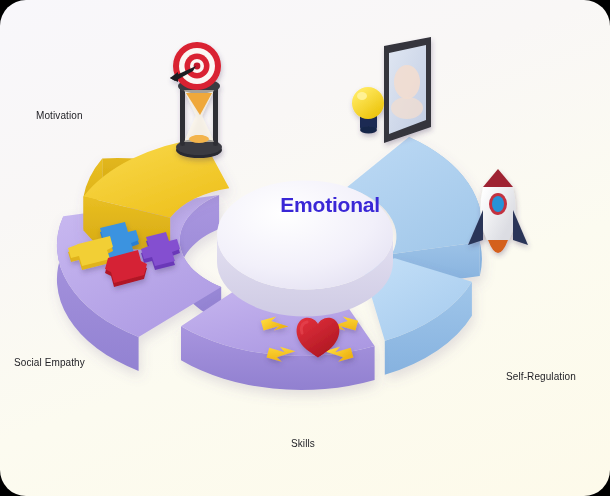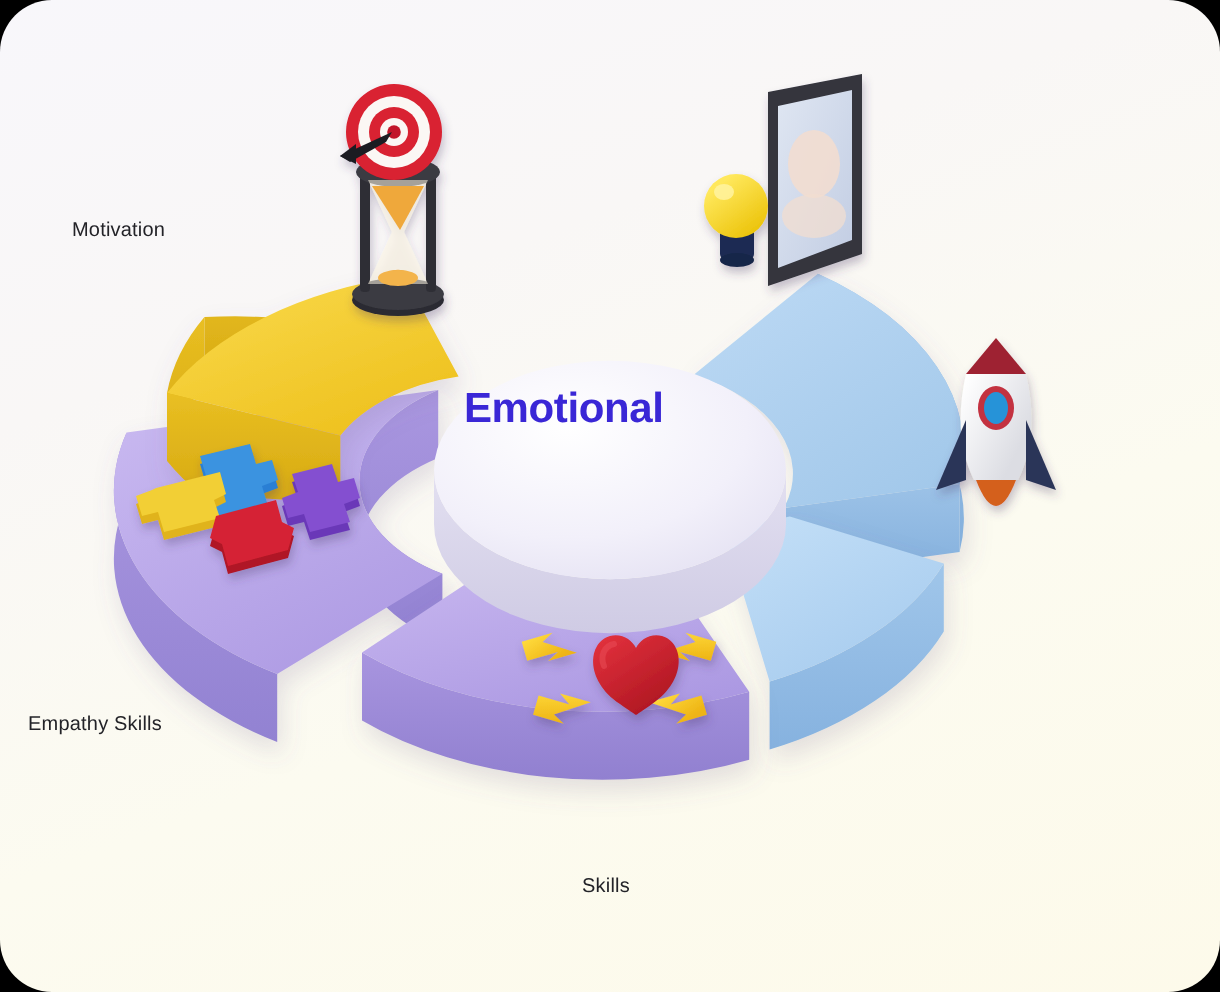--- a/index.html
+++ b/index.html
@@ -15,21 +15,21 @@
   
   .label{position:absolute;font-size:10px;color:#232328;letter-spacing:.1px;
          white-space:nowrap;font-weight:400;}
   #lbl-motivation{left:36px;top:110px;}
   #lbl-self-awareness{left:484px;top:104px;}
   #lbl-self-regulation{left:506px;top:371px;}
   #lbl-empathy{left:291px;top:438px;}
   #lbl-social-skills{left:14px;top:357px;}
 
   
-  #hub-text{position:absolute;left:232px;top:192px;width:148px;text-align:left;
+  #hub-text{position:absolute;left:232px;top:192px;width:148px;text-align:right;
             font-size:21px;line-height:26px;font-weight:bold;color:#3a27d6;
             letter-spacing:-.2px;}
   #hub-text span{display:block;}
 </style>
 </head>
 <body>
 
 <div id="stage">
 
   <svg id="diagram" viewBox="0 0 610 496">
@@ -289,16 +289,17 @@
         <path d="M108 262 L138 254 L141 265 L147 268 L144 279 L114 287 L111 276 L105 273 Z" fill="#d52434" transform="translate(0,-4)"></path>
       </g>
     </g>
   </svg>
 
   <div id="hub-text">
     <span>Emotional</span>
   </div>
 
   <div class="label" id="lbl-motivation">Motivation</div>
+  <div class="label" id="lbl-self-regulation">Self-Regulation</div>
   <div class="label" id="lbl-empathy">Skills</div>
-  <div class="label" id="lbl-social-skills">Empathy Skills</div>
+  <div class="label" id="lbl-social-skills">Social Empathy</div>
 
 </div>
 
 </body></html>

